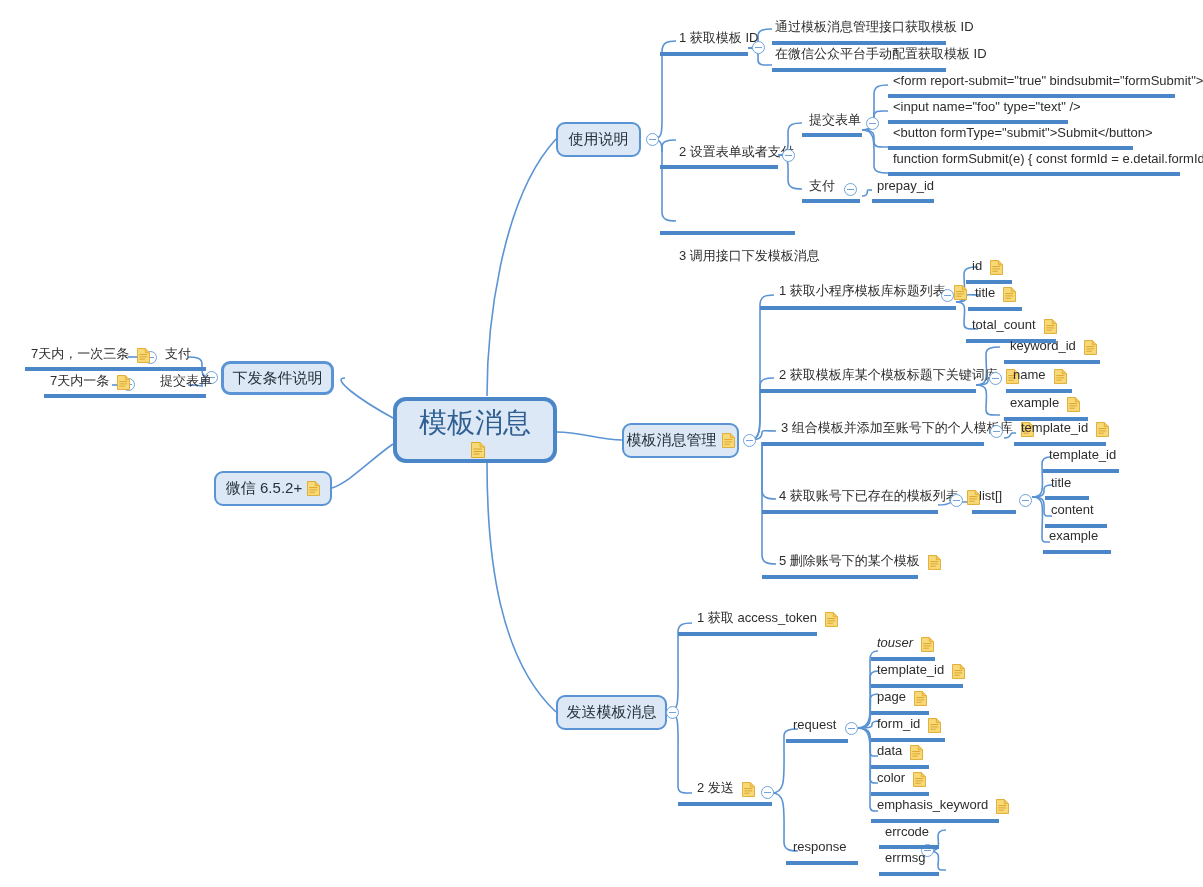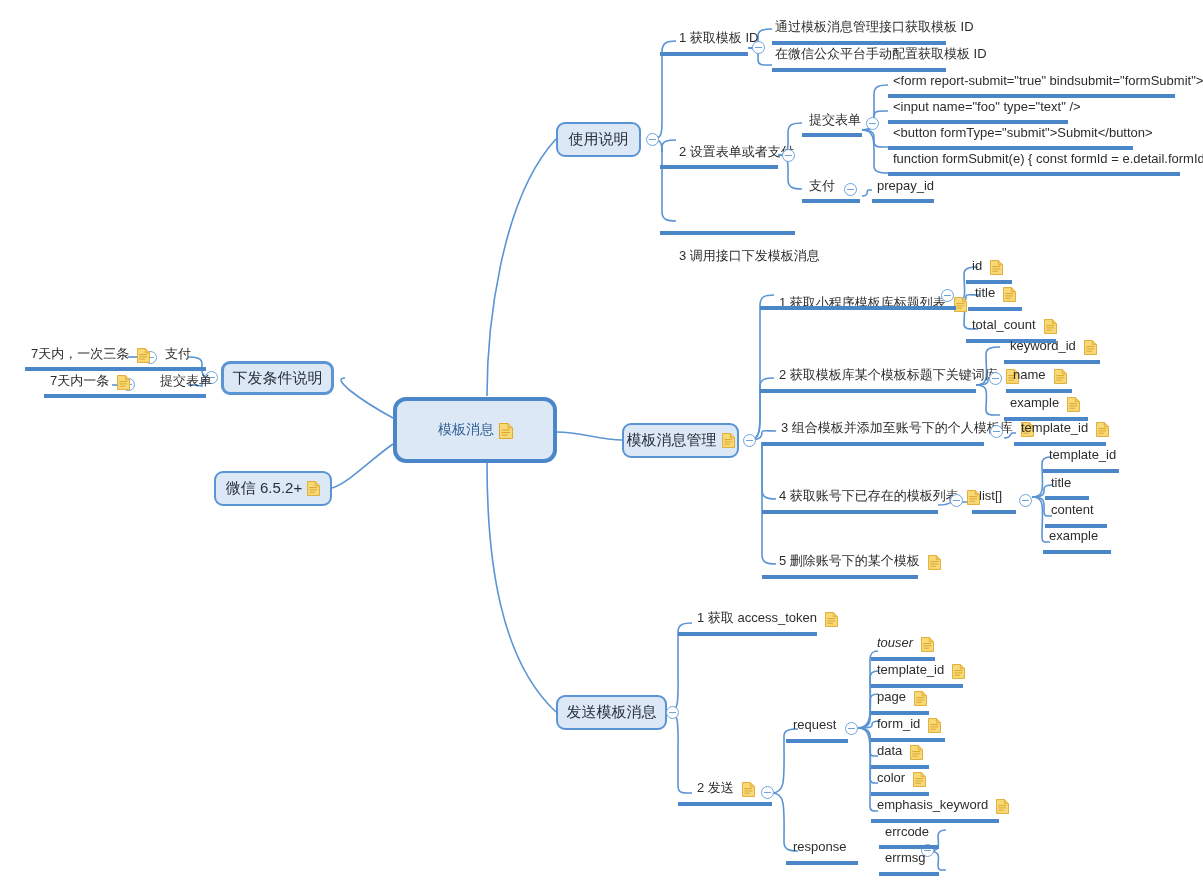--- a/index.html
+++ b/index.html
@@ -38,21 +38,22 @@
     align-items: center;
     justify-content: center;
     white-space: nowrap;
     padding: 0 16px;
   }
   .boxnode.root {
     background: #dce8f6;
     border: 4px solid #4a86c8;
     border-radius: 13px;
     color: #2f5f93;
-    font-size: 14px;
+    font-size: 28px;
+    flex-direction: column;
   }
   .boxnode.lvl2 {
     color: #26303a;
     font-size: 15px;
   }
   .boxnode.lvl2.bold {
     border-width: 3px;
   }
   .boxnode .lbl { display:inline-block; }
 
@@ -351,21 +352,21 @@
         <path d="M9 0.5 V5 H13.5" fill="#f3c659" stroke="#e0a92c" stroke-width="0.8"></path>
         <g stroke="#d9a32a" stroke-width="1">
           <line x1="2.5" y1="7" x2="11" y2="7"></line>
             <line x1="2.5" y1="9.5" x2="11" y2="9.5"></line>
             <line x1="2.5" y1="12" x2="8.5" y2="12"></line>
         </g>
       </svg>
     </span>
   </div>
 
-  <div class="unode" style="left:776px; top:296px;">
+  <div class="unode" style="left:776px; top:284px;">
     <span class="txt">1 获取小程序模板库标题列表</span>
     <span class="note">
       <svg width="13" height="15" viewBox="0 0 14 16">
         <path d="M0.5 0.5 H9 L13.5 5 V15.5 H0.5 Z" fill="#f8d978" stroke="#e0a92c" stroke-width="1"></path>
         <path d="M9 0.5 V5 H13.5" fill="#f3c659" stroke="#e0a92c" stroke-width="0.8"></path>
         <g stroke="#d9a32a" stroke-width="1">
           <line x1="2.5" y1="7" x2="11" y2="7"></line>
             <line x1="2.5" y1="9.5" x2="11" y2="9.5"></line>
             <line x1="2.5" y1="12" x2="8.5" y2="12"></line>
         </g>

